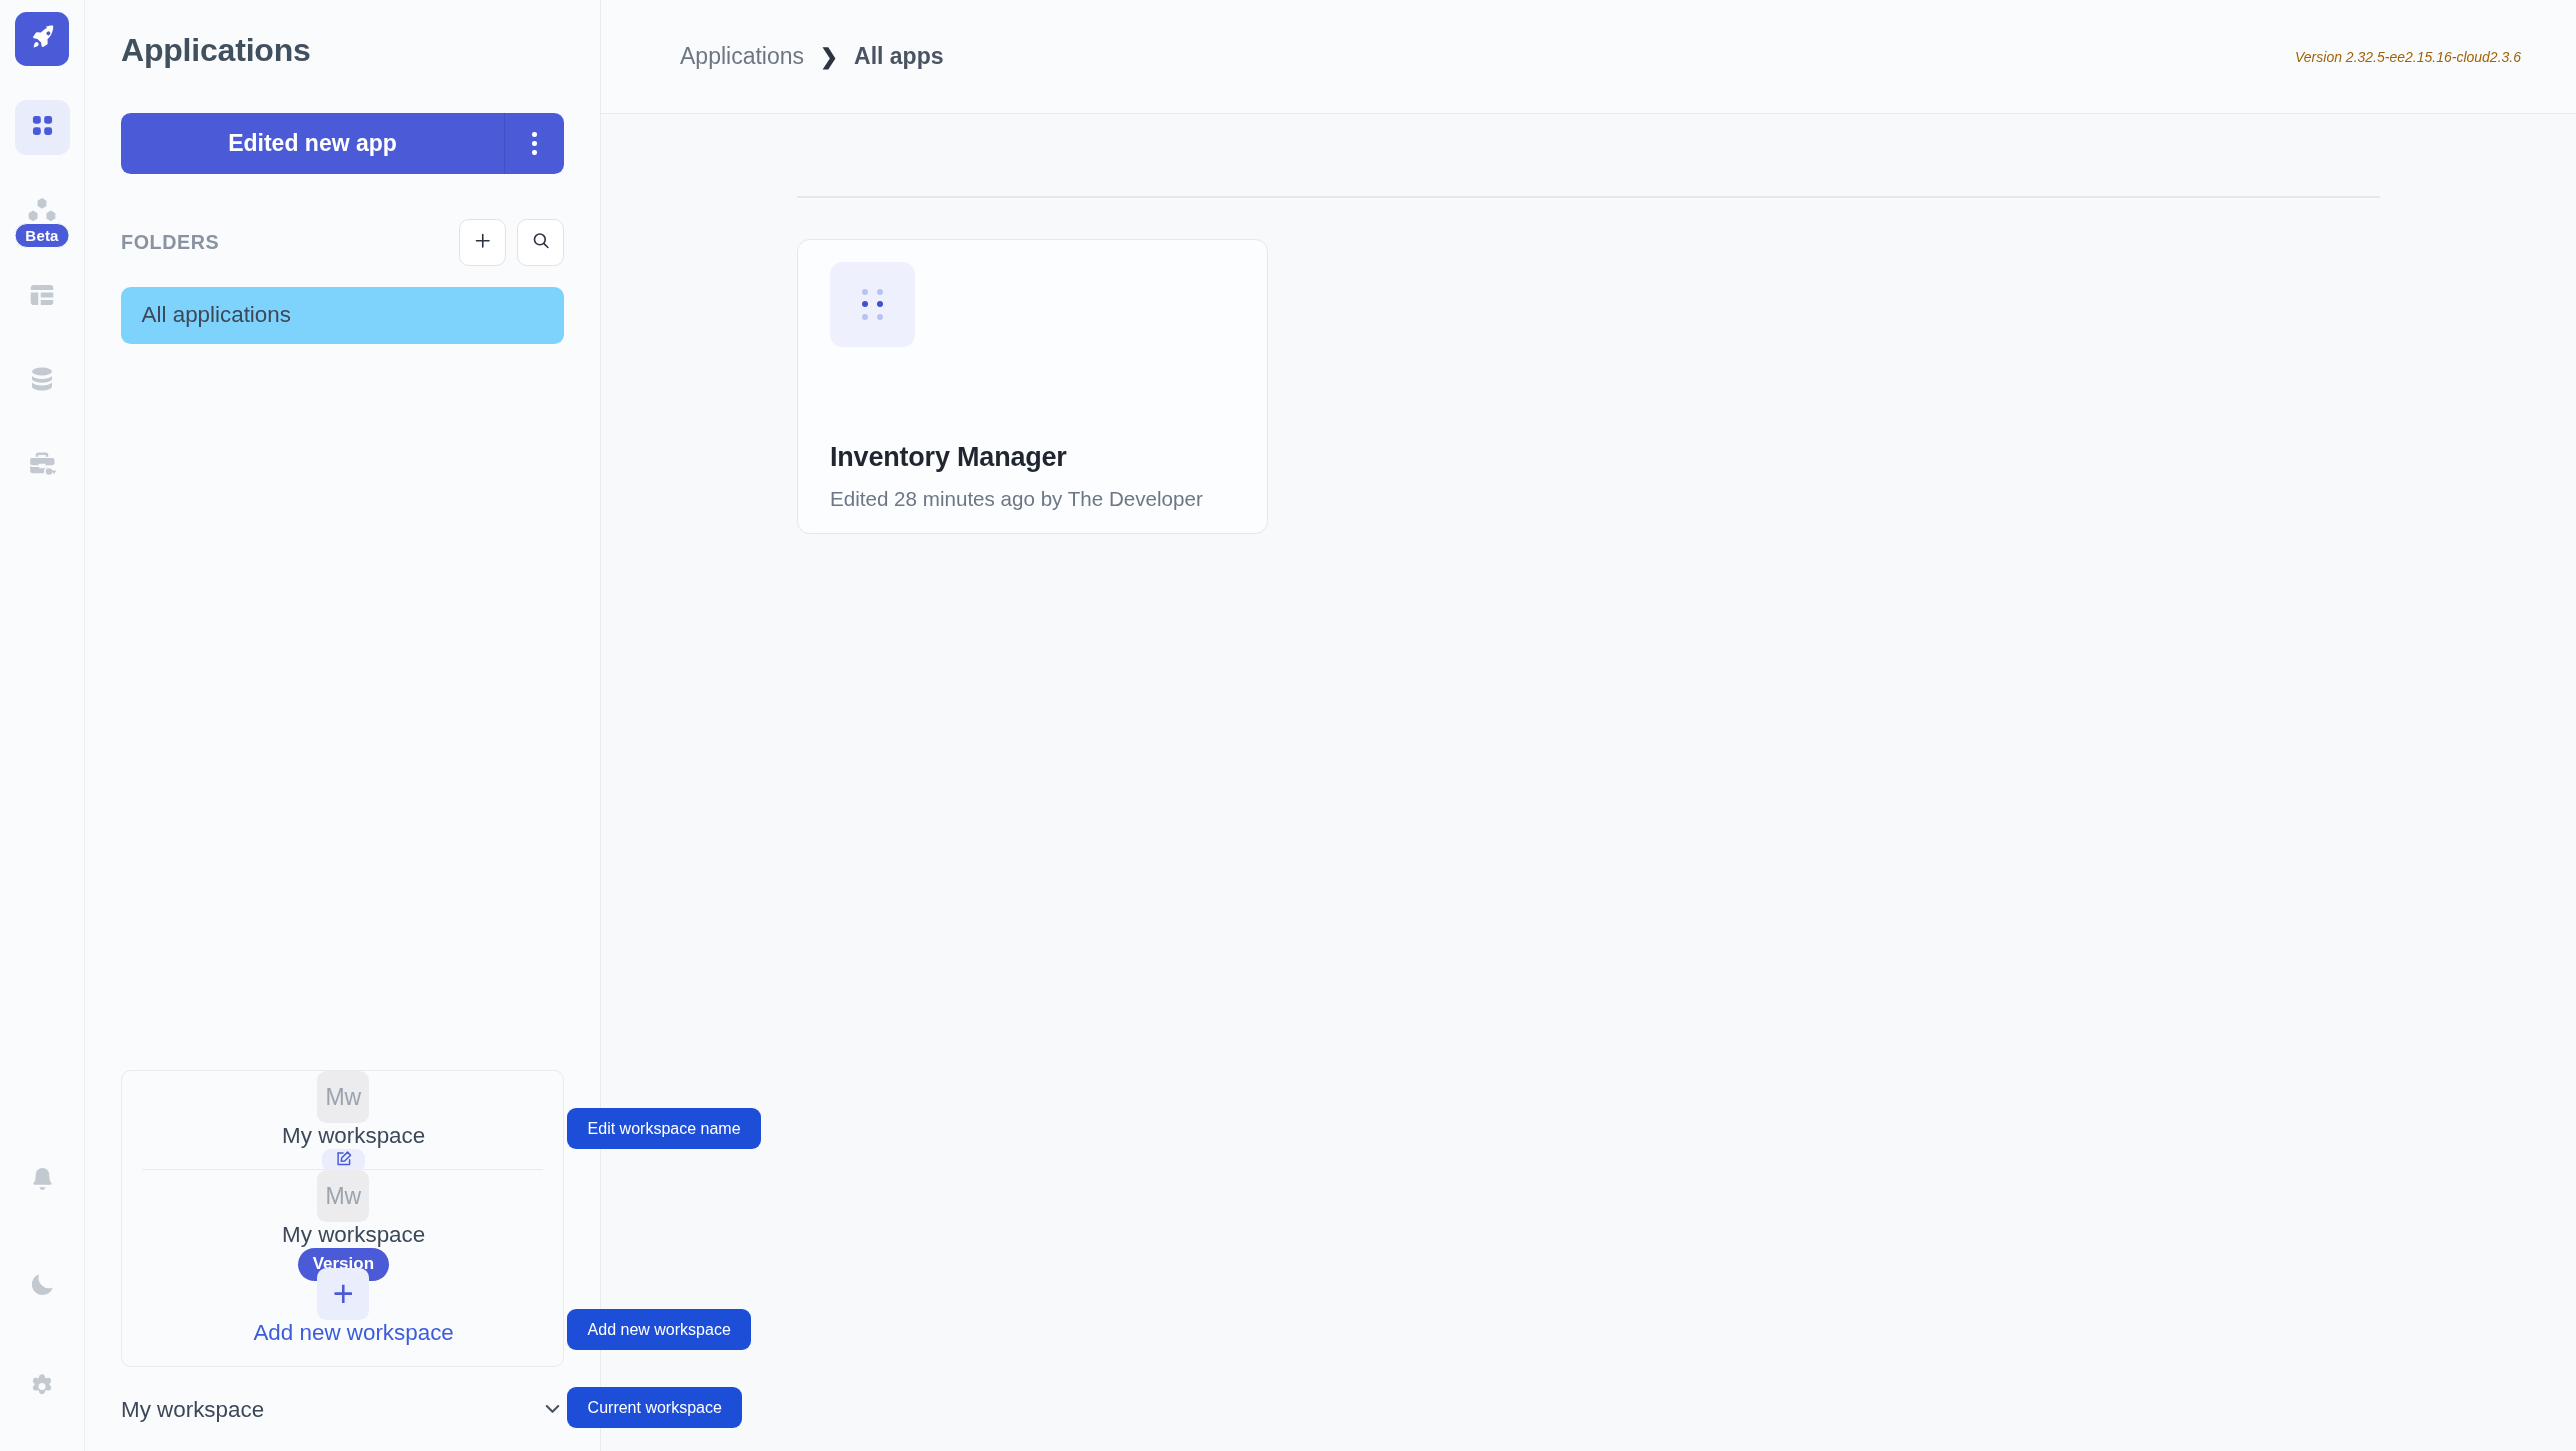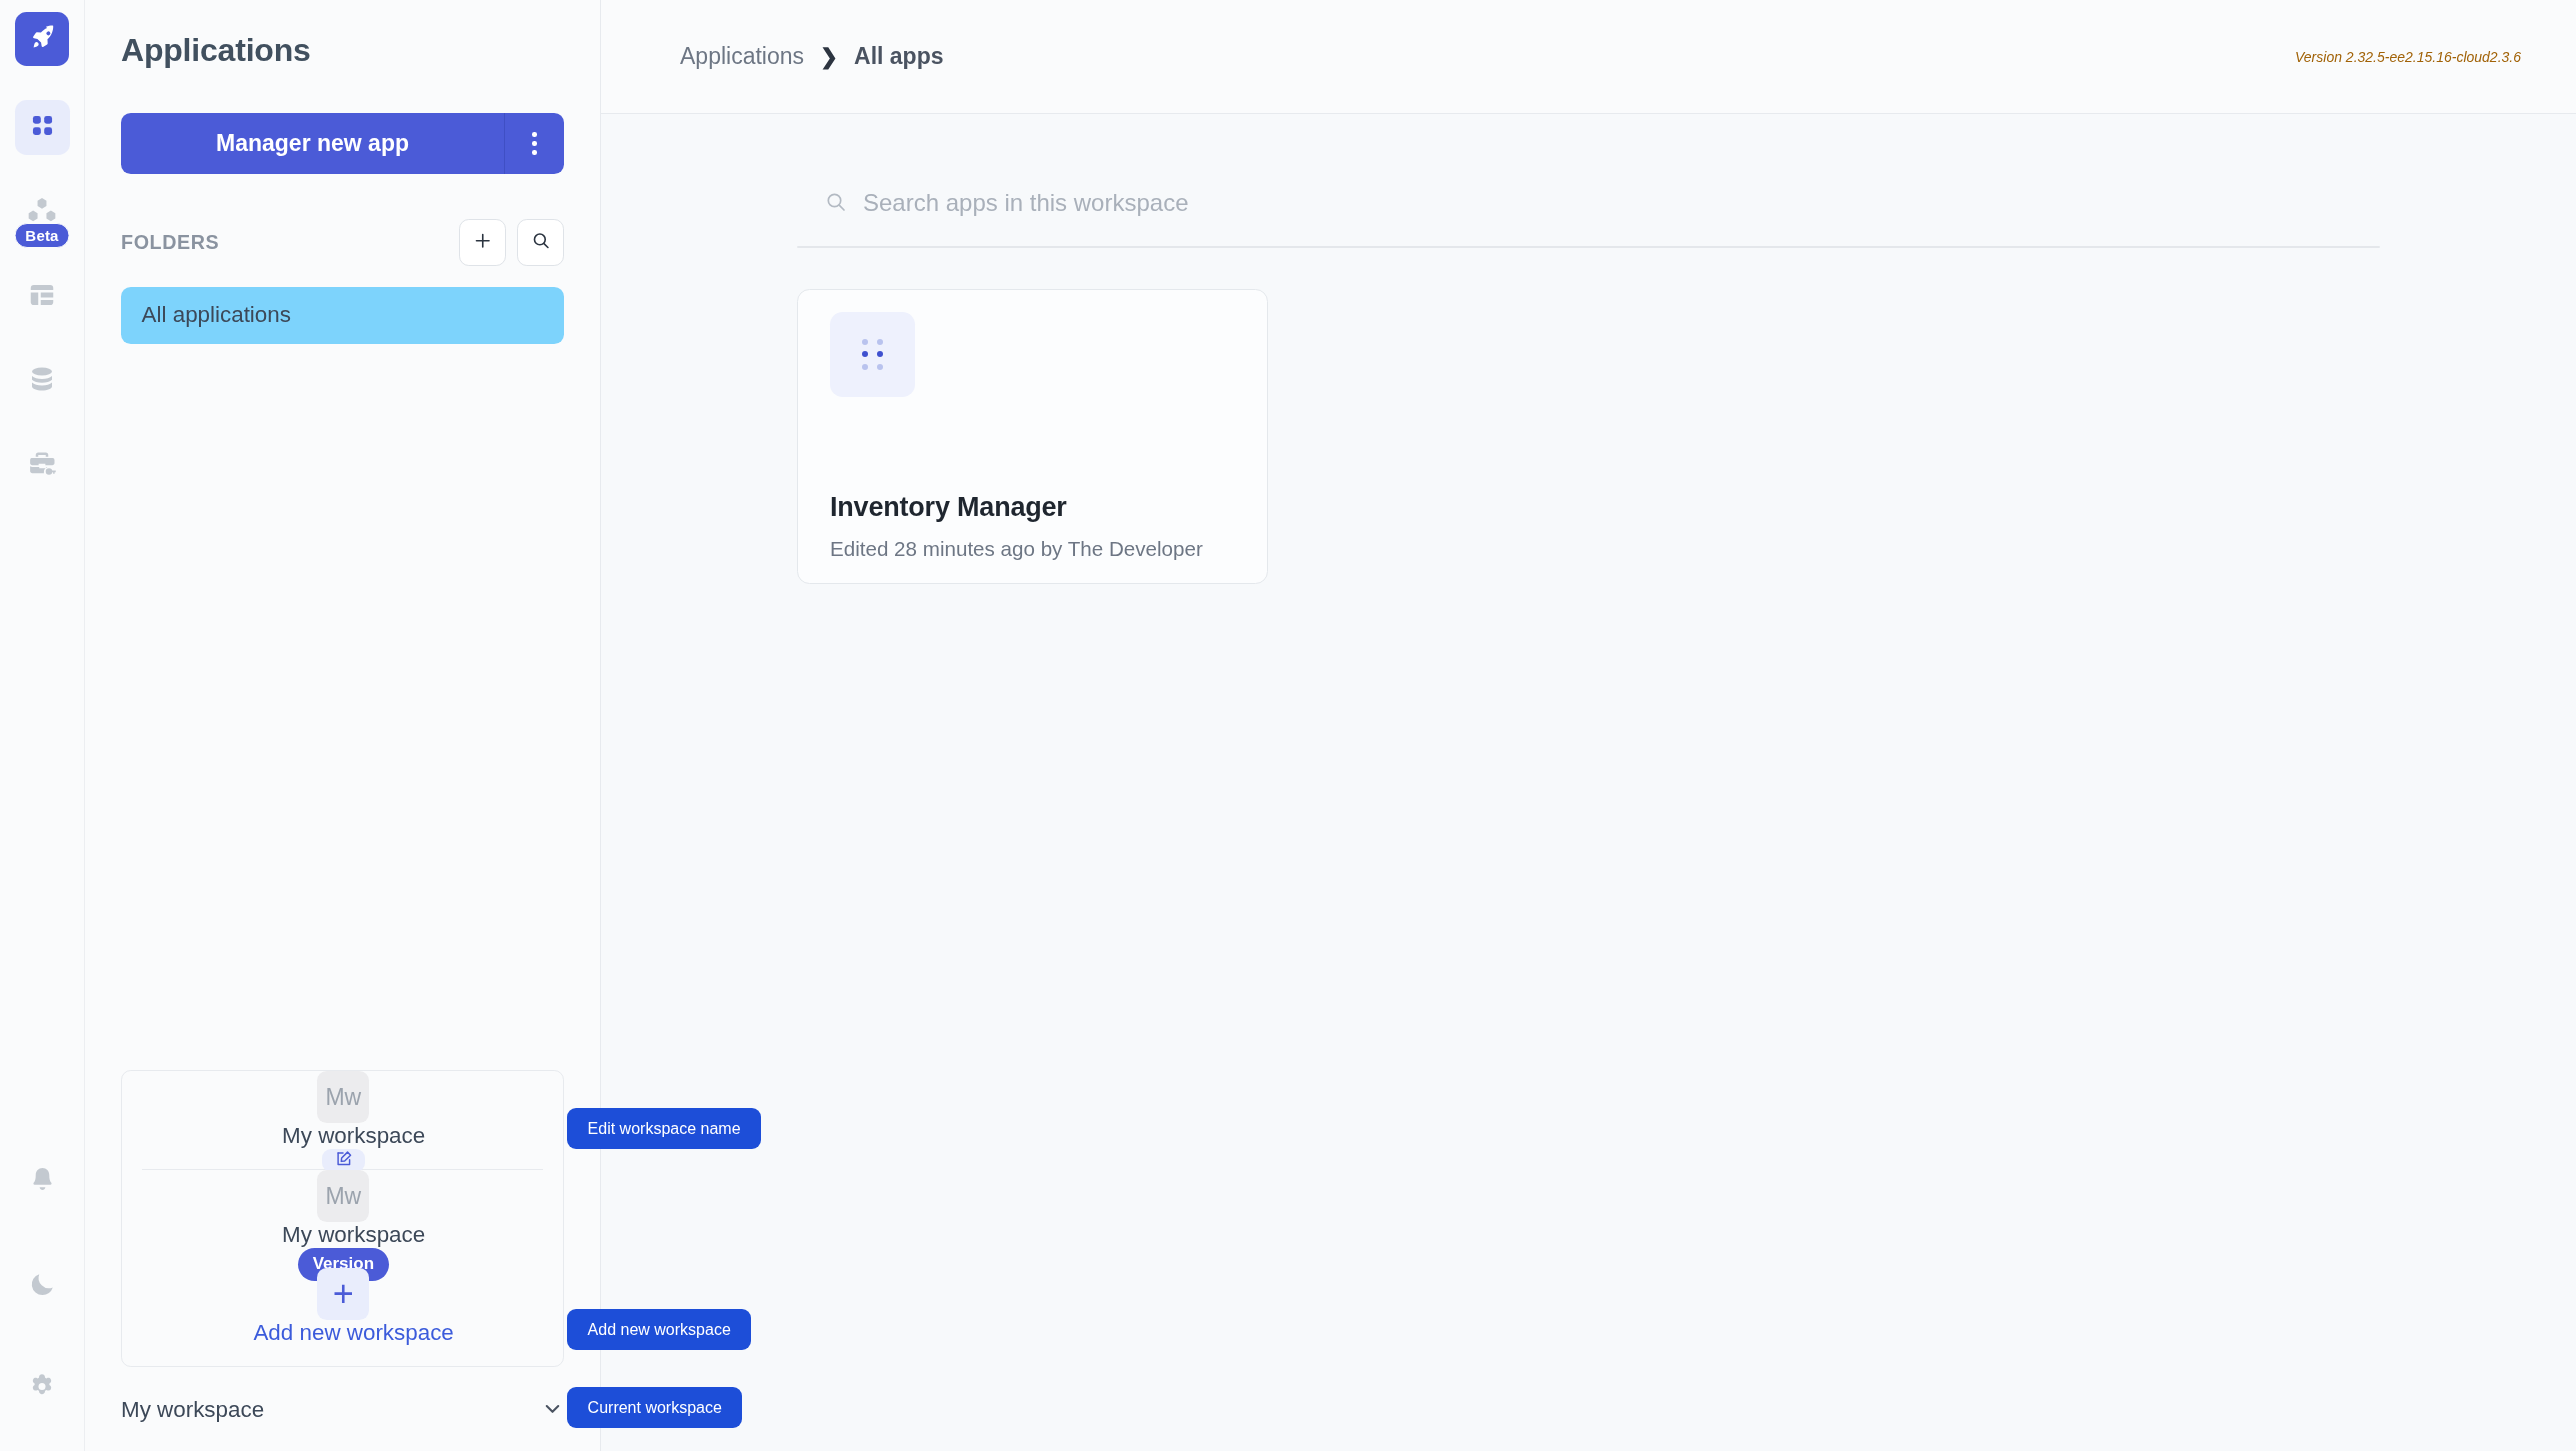--- a/index.html
+++ b/index.html
@@ -490,21 +490,21 @@
         </span>
       </div>
     </div>
   </div>
 
   <div class="sidebar">
 
     <div class="sidebar-title">Applications</div>
 
     <div class="create-row">
-      <div class="create-main">Manager new app</div>
+      <div class="create-main">Edited new app</div>
       <div class="create-kebab">
         <span class="kebab-dots">
             <i></i>
             <i></i>
             <i></i>
           </span>
       </div>
     </div>
 
     <div class="folders-row">
@@ -579,29 +579,20 @@
         <span class="crumb">Applications</span>
         <span class="crumb-sep">❯</span>
         <span class="crumb-current">All apps</span>
       </div>
       <div class="version">Version 2.32.5-ee2.15.16-cloud2.3.6</div>
     </div>
 
     <div class="content">
 
       <div class="search-wrap">
-        <div class="search-bar">
-          <span>
-            <svg width="24" height="24" viewBox="0 0 24 24" stroke="#b3bac3" stroke-width="1.7" fill="none" stroke-linecap="round">
-              <circle cx="10.5" cy="10.5" r="6.2"></circle>
-              <path d="M15.2 15.2L20 20"></path>
-            </svg>
-          </span>
-          <span class="search-placeholder">Search apps in this workspace</span>
-        </div>
         <div class="search-underline"></div>
       </div>
 
       <div class="cards-area">
         <div class="app-card">
           <div class="app-icon-box">
             <span class="dotgrid">
               <span class="drow">
                   <i></i>
                   <i></i>

